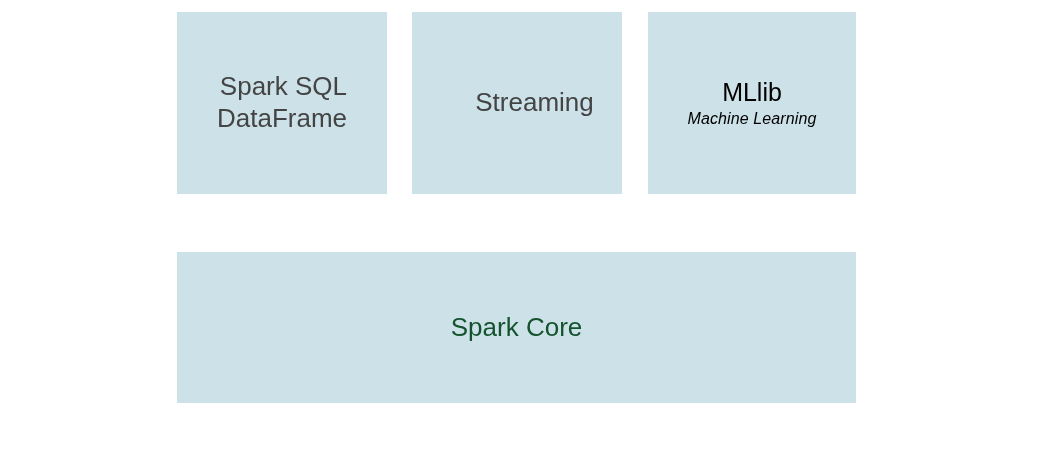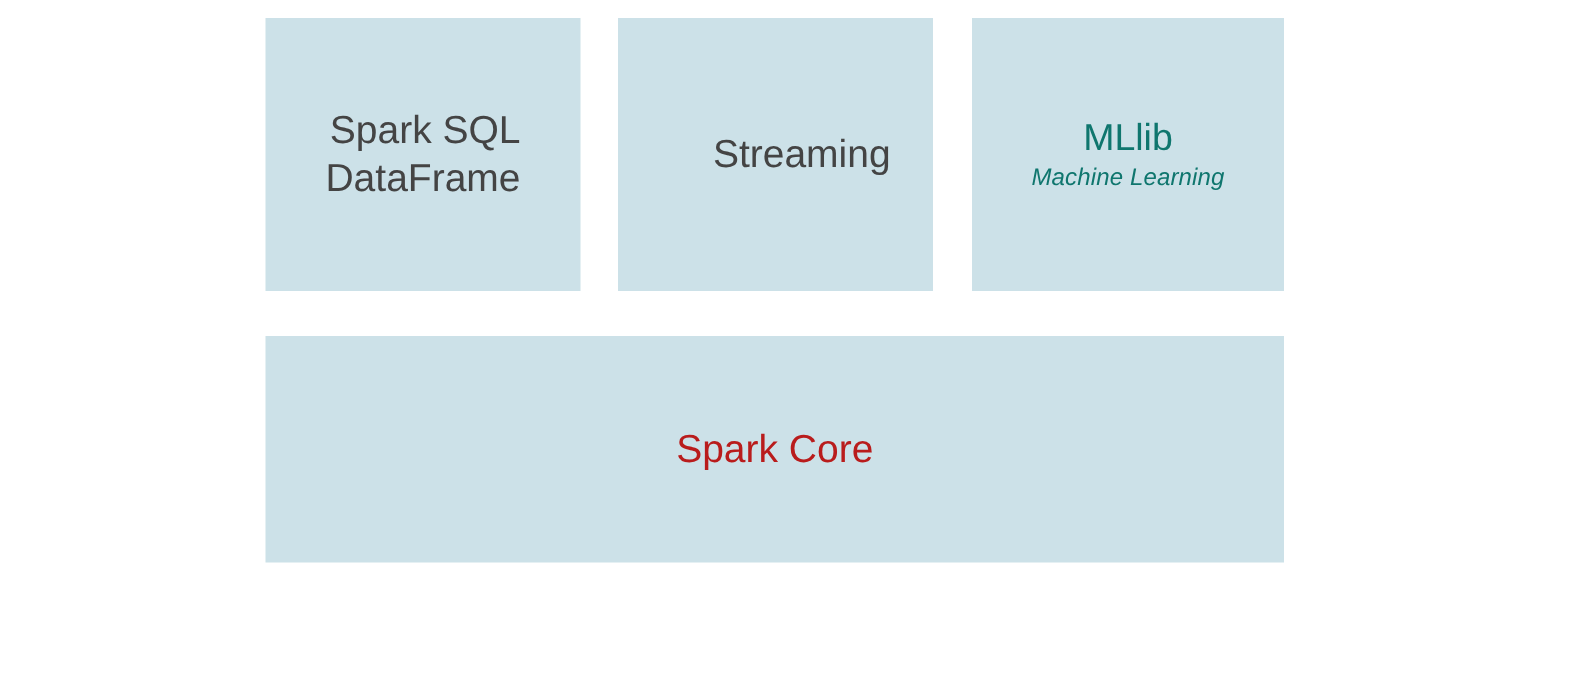--- a/index.html
+++ b/index.html
@@ -87,22 +87,22 @@
 
   <div class="node" id="node-spark-sql" style="background: rgb(204, 225, 232); color: rgb(68, 68, 68);">
     <span class="node-title title-lg">Spark SQL
 DataFrame</span>
   </div>
 
   <div class="node" id="node-streaming" style="background: rgb(204, 225, 232); color: rgb(68, 68, 68); padding-left: 35px;">
     <span class="node-title title-lg">Streaming</span>
   </div>
 
-  <div class="node" id="node-mllib" style="background: rgb(204, 225, 232); color: #0f766e;">
+  <div class="node" id="node-mllib" style="background: rgb(204, 225, 232); color: #000000;">
     <span class="node-title title-md">MLlib</span>
     <span class="subtitle-italic">Machine Learning</span>
   </div>
 
-  <div class="node" id="node-spark-core" style="background: rgb(204, 225, 232); color: #b91c1c;">
+  <div class="node" id="node-spark-core" style="background: rgb(204, 225, 232); color: #14532d; margin-top: 28px;">
     <span class="node-title title-lg">Spark Core</span>
   </div>
 
 </div>
 
 </body></html>

